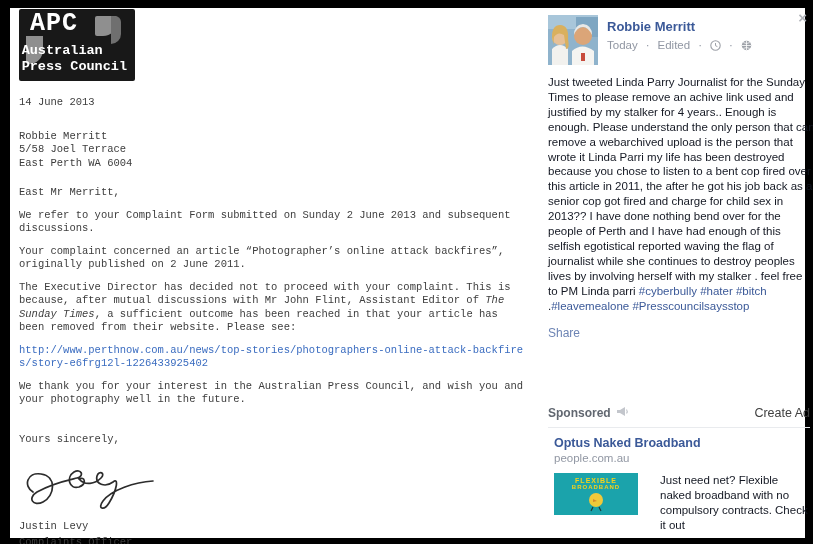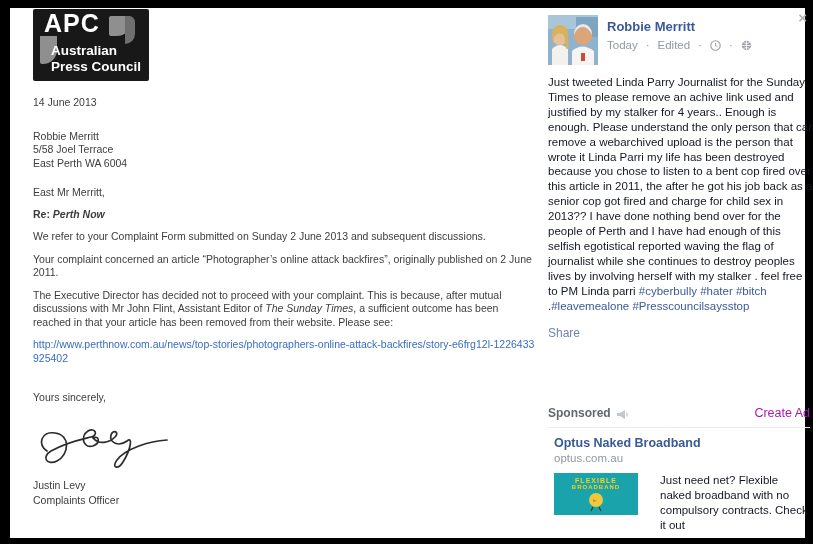--- a/index.html
+++ b/index.html
@@ -3,21 +3,21 @@
 <meta charset="utf-8">
 <style>
   * { margin:0; padding:0; box-sizing:border-box; }
   body { font-family:"Liberation Sans", sans-serif; }
   .frame { position:relative; width:813px; height:544px; background:#000; overflow:hidden; }
   .canvas { position:absolute; left:10px; top:8px; width:795px; height:530px; background:#ffffff; }
 
   
   .letter { position:absolute; left:0; top:0; width:532px; height:530px;
             padding:1px 18px 11px 9px; color:#3d3d3d;
-            font-family:Liberation Sans, sans-serif; font-size:10.5px; line-height:13.5px;margin-left:14px; }
+            font-family:Liberation Mono, monospace; font-size:10.5px; line-height:13.5px; }
   .apc-logo { position:relative; width:116px; height:72px; background:#181818; border-radius:2px; overflow:hidden; }
   .apc-q1 { position:absolute; left:7px; top:27px; width:17px; height:28px; background:#8f8f8f; border-radius:0 0 14px 2px; }
   .apc-q2 { position:absolute; left:76px; top:7px; width:22px; height:20px; background:#8f8f8f; border-radius:2px 2px 14px 2px; }
   .apc-q3 { position:absolute; left:92px; top:7px; width:10px; height:28px; background:#6f6f6f; border-radius:0 6px 10px 0; }
   .apc-acronym { position:absolute; left:11px; top:8px; color:#fff; font-size:25px; font-weight:bold; letter-spacing:1px; }
   .apc-org { position:absolute; right:8px; bottom:6px; text-align:left; color:#fff; font-weight:bold; font-size:13.5px; line-height:16px; }
   .l-date { margin-top:15px; }
   .l-addr { margin-top:20px; white-space:pre-line; }
   .l-sal  { margin-top:16px; }
   .l-subj { margin-top:8px; font-weight:bold; }
@@ -36,24 +36,24 @@
   .fb-head { display:flex; gap:9px; padding-top:7px; }
   .avatar { width:50px; height:50px; flex:0 0 auto; overflow:hidden; }
   .fb-name { color:#3b5998; font-weight:bold; font-size:13px; text-decoration:none; display:inline-block; margin-top:4px; }
   .fb-meta { color:#9197a3; font-size:11.5px; margin-top:4px; display:flex; align-items:center; gap:8px; }
   .fb-meta a { color:#9197a3; text-decoration:none; }
   .fb-body { margin-top:10px; font-size:11.5px; line-height:14.9px; color:#141823; }
   .fb-body a { color:#3b5998; text-decoration:none; }
   .fb-share { display:inline-block; margin-top:12px; color:#6d84b4; font-size:12px; text-decoration:none; }
 
   .sponsored { position:absolute; left:0; top:398px; width:262px; }
-  .sp-head { display:flex; align-items:flex-end; }
+  .sp-head { display:flex; align-items:flex-start; }
   .sp-label { font-weight:bold; color:#616770; font-size:12px; }
   .sp-mega { margin-left:5px; }
-  .sp-create { margin-left:auto; color:#a21caf; font-size:12.5px; text-decoration:none; }
+  .sp-create { margin-left:auto; color:#404040; font-size:12.5px; text-decoration:none; }
   .sp-divider { border-bottom:1px solid #e9ebee; margin:7px 0 8px 0; }
   .sp-title { display:block; color:#3b5998; font-weight:bold; font-size:12.5px; margin-left:6px; text-decoration:none; }
   .sp-url { color:#9197a3; font-size:11.5px; margin:2px 0 9px 6px; }
   .sp-row { display:flex; gap:22px; margin-left:6px; }
   .sp-img { position:relative; width:84px; height:42px; background:#1ba3ab; flex:0 0 auto; text-align:center; cursor:pointer; }
   .sp-img-t1 { color:#f5d21a; font-size:7px; font-weight:bold; letter-spacing:1px; padding-top:4px; line-height:7px; }
   .sp-img-t2 { color:#f5d21a; font-size:6px; font-weight:bold; letter-spacing:1px; line-height:7px; }
   .sp-char { margin-top:1px; }
   .sp-text { width:168px; font-size:11.5px; line-height:15px; color:#141823; }
 </style>
@@ -75,28 +75,28 @@
           <div>Press Council</div>
         </div>
       </div>
 
       <div class="l-date">14 June 2013</div>
       <div class="l-addr">Robbie Merritt
 5/58 Joel Terrace
 East Perth WA 6004</div>
       <div class="l-sal">East Mr Merritt,</div>
 
-      <div class="l-subj"><span>Re: </span><span class="subj-name">Perth Now</span></div>
 
       <p class="body">We refer to your Complaint Form submitted on Sunday 2 June 2013 and subsequent discussions.</p>
       <p class="body">Your complaint concerned an article “Photographer’s online attack backfires”, originally published on 2 June 2011.</p>
       <p class="body"><span>The Executive Director has decided not to proceed with your complaint. This is because, after mutual discussions with Mr John Flint, Assistant Editor of </span><span class="serif-i">The Sunday Times</span><span>, a sufficient outcome has been reached in that your article has been removed from their website. Please see:</span></p>
 
       <a class="l-link" href="#">http://www.perthnow.com.au/news/top-stories/photographers-online-attack-backfires/story-e6frg12l-1226433925402</a>
 
+      <p class="body">We thank you for your interest in the Australian Press Council, and wish you and your photography well in the future.</p>
       <div class="l-close">Yours sincerely,</div>
 
       <svg class="sig" width="150" height="62" viewBox="0 0 150 62">
         <path d="M14 36 C 4 30, 8 16, 22 18 C 38 20, 36 40, 24 46 C 14 51, 8 42, 18 36 C 34 27, 50 24, 58 22 C 66 20, 62 12, 55 16 C 47 21, 50 34, 60 31 C 68 28, 66 20, 60 23 C 66 30, 76 28, 82 22 C 87 17, 80 14, 78 20 C 76 28, 86 32, 94 26 C 100 21, 98 34, 90 47 C 85 55, 78 53, 84 45 C 92 34, 116 26, 134 25" fill="none" stroke="#2c2c2c" stroke-width="1.7" stroke-linecap="round"></path>
       </svg>
       <div class="sig-name">Justin Levy</div>
       <div class="sig-title">Complaints Officer</div>
     </div>
 
     <div class="fb">
@@ -148,21 +148,21 @@
         <div class="sp-head">
           <span class="sp-label">Sponsored</span>
           <svg class="sp-mega" width="13" height="11" viewBox="0 0 13 11">
               <path d="M1 4 H4 L9 1 V10 L4 7 H1 Z" fill="#c3c6cc"></path>
               <path d="M10.5 3.5 Q12 5.5 10.5 7.5" stroke="#c3c6cc" fill="none" stroke-width="1.2"></path>
             </svg>
           <a class="sp-create" href="#">Create Ad</a>
         </div>
         <div class="sp-divider"></div>
         <a class="sp-title" href="#">Optus Naked Broadband</a>
-        <div class="sp-url">optus.com.au</div>
+        <div class="sp-url">people.com.au</div>
         <div class="sp-row">
           <div class="sp-img">
             <div class="sp-img-t1">FLEXIBLE</div>
             <div class="sp-img-t2">BROADBAND</div>
             <svg class="sp-char" width="22" height="20" viewBox="0 0 22 20">
               <circle cx="11" cy="8" r="7" fill="#f0c93a"></circle>
               <path d="M8 7 L12 9 L8 10 Z" fill="#d88a2a"></path>
               <path d="M8 15 L6 19 M14 15 L16 19" stroke="#1d3b3c" stroke-width="1.2" fill="none"></path>
             </svg>
           </div>

